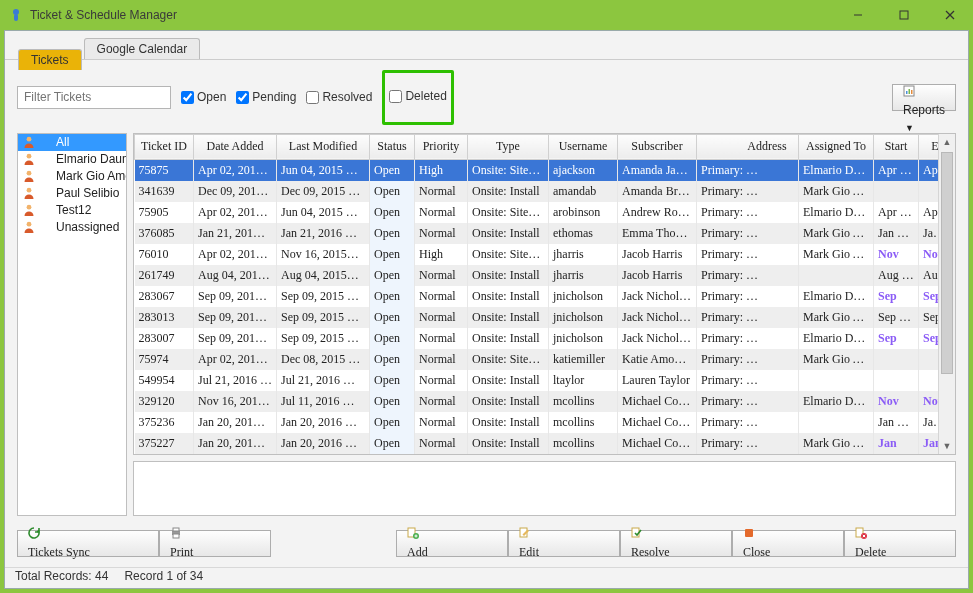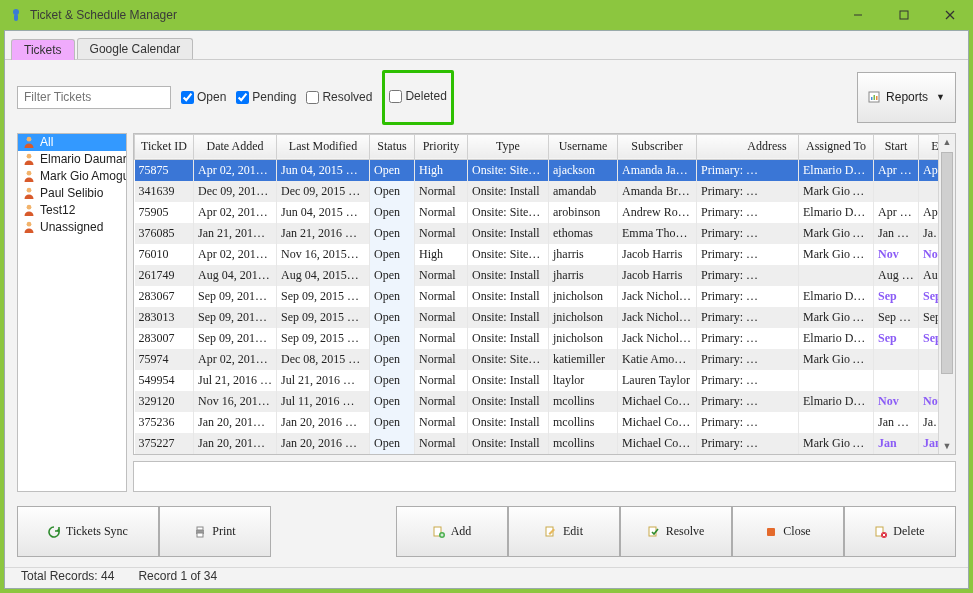--- a/index.html
+++ b/index.html
@@ -5,33 +5,33 @@
   html,body{margin:0;padding:0;font-family:"Segoe UI",Tahoma,Arial,sans-serif;font-size:12px;color:#222;background:#8CC63F;}
   .window{width:973px;height:593px;background:#8CC63F;display:flex;flex-direction:column;box-sizing:border-box;}
   .titlebar{height:30px;display:flex;align-items:center;padding:0 0 0 8px;color:#3a3a3a;}
   .titlebar .app-icon{width:16px;height:16px;margin-right:6px;display:inline-flex;align-items:center;justify-content:center;}
   .titlebar .title{flex:1;font-size:12px;}
   .winbtns{display:flex;height:100%;}
   .winbtn{width:46px;height:30px;display:flex;align-items:center;justify-content:center;color:#333;}
   .client{flex:1;margin:0 4px 4px 4px;background:#f3f3f3;border:1px solid #9aa;display:flex;flex-direction:column;}
   .tabsbar{display:flex;align-items:flex-end;height:26px;background:#f3f3f3;padding:2px 6px 0 6px;border-bottom:1px solid #ccc;gap:2px;}
   .tab{padding:3px 12px;border:1px solid #bbb;border-bottom:none;background:#eaeaea;border-radius:3px 3px 0 0;font-size:12px;color:#333;cursor:default;}
-  .tab.active{background:#f0abfc;border-color:#bbb;position:relative;top:1px;}
+  .tab.active{background:#eab308;border-color:#bbb;position:relative;top:11px;margin-left:7px;}
   .tabcontent{flex:1;background:#f3f3f3;padding:10px 12px 8px 12px;display:flex;flex-direction:column;gap:8px;}
   .filterrow{display:flex;align-items:center;gap:10px;}
   .filterrow .rhs{margin-left:auto;}
   .textinput{height:21px;border:1px solid #b5b5b5;background:#fff;padding:0 6px;font-size:12px;color:#7f1d1d;width:140px;}
   .chk{display:inline-flex;align-items:center;gap:3px;font-size:12px;color:#333;}
   .chk input{width:13px;height:13px;margin:0;}
   .green-highlight{border:3px solid #2dbf00;padding:16px 4px;border-radius:2px;}
-  .btn{height:25px;display:inline-flex;align-items:center;gap:6px;padding:12px 10px;border:1px solid #adadad;background:linear-gradient(#fefefe,#e7e7e7);font-size:12px;color:#222;cursor:default;}
+  .btn{height:25px;display:inline-flex;gap:6px;padding:0 10px;border:1px solid #adadad;background:linear-gradient(#fefefe,#e7e7e7);font-size:12px;color:#222;cursor:default;flex-direction:column;}
   .btn .tri{font-size:9px;margin-left:2px;}
   .mainrow{flex:1;display:flex;gap:6px;min-height:0;}
   .sidebar{width:108px;border:1px solid #bfbfbf;background:#fff;overflow:hidden;}
-  .side-item{display:flex;align-items:center;gap:4px;height:17px;padding:0 4px;font-size:12px;white-space:nowrap;overflow:hidden;}
+  .side-item{display:flex;align-items:center;gap:20px;height:17px;padding:0 4px;font-size:12px;white-space:nowrap;overflow:hidden;}
   .side-item.sel{background:#3399ff;color:#fff;}
   .person-icon{width:14px;height:14px;flex:0 0 auto;}
   .gridwrap{flex:1;display:flex;flex-direction:column;min-width:0;}
   .grid{flex:0 0 auto;border:1px solid #bfbfbf;background:#fff;overflow:hidden;}
   table.datagrid{border-collapse:collapse;width:100%;table-layout:fixed;font-size:12px;}
   table.datagrid th{background:linear-gradient(#fdfdfd,#ececec);border:1px solid #d0d0d0;font-weight:400;padding:3px 4px;white-space:nowrap;overflow:hidden;text-overflow:ellipsis;height:18px;text-align:center;}
   table.datagrid td{border-right:1px solid #e7e7e7;padding:2px 4px;white-space:nowrap;overflow:hidden;text-overflow:ellipsis;height:17px;}
   table.datagrid tbody tr.alt td{background:#eeeeee;}
   table.datagrid tbody tr.sel td{background:#3a76d6;color:#fff;}
   .col-status{background:#eef5fd !important;}
@@ -39,21 +39,21 @@
   .red{color:#8b5cf6;font-weight:700;}
   .scrollcol{width:16px;background:#f0f0f0;border-left:1px solid #d5d5d5;position:relative;}
   .scroll-up,.scroll-down{height:16px;display:flex;align-items:center;justify-content:center;color:#666;font-size:9px;}
   .scroll-thumb{position:absolute;left:2px;right:2px;top:18px;height:220px;background:#cfcfcf;border:1px solid #b8b8b8;}
   .gridflex{display:flex;}
   .gridbody{flex:1;min-width:0;}
   .detailpane{flex:1;border:1px solid #bfbfbf;background:#fff;margin-top:6px;}
   .buttonbar{display:flex;gap:0;align-items:center;padding:6px 0 2px 0;font-family:Liberation Serif, serif;}
   .buttonbar .spacer{flex:1;}
   .bigbtn{width:90px;justify-content:center;}
-  .statusbar{height:18px;padding:1px 16px;font-size:12px;color:#333;background:#f3f3f3;border-top:1px solid #d8d8d8;display:flex;gap:24px;}
+  .statusbar{height:18px;padding:1px 10px;font-size:12px;color:#333;background:#f3f3f3;border-top:1px solid #d8d8d8;display:flex;gap:16px;}
   .ico-sq{width:12px;height:12px;display:inline-block;}
   svg{display:block;}
 </style>
 </head>
 <body>
 
 <div class="window">
 
   <div class="titlebar">
     <span class="app-icon">

